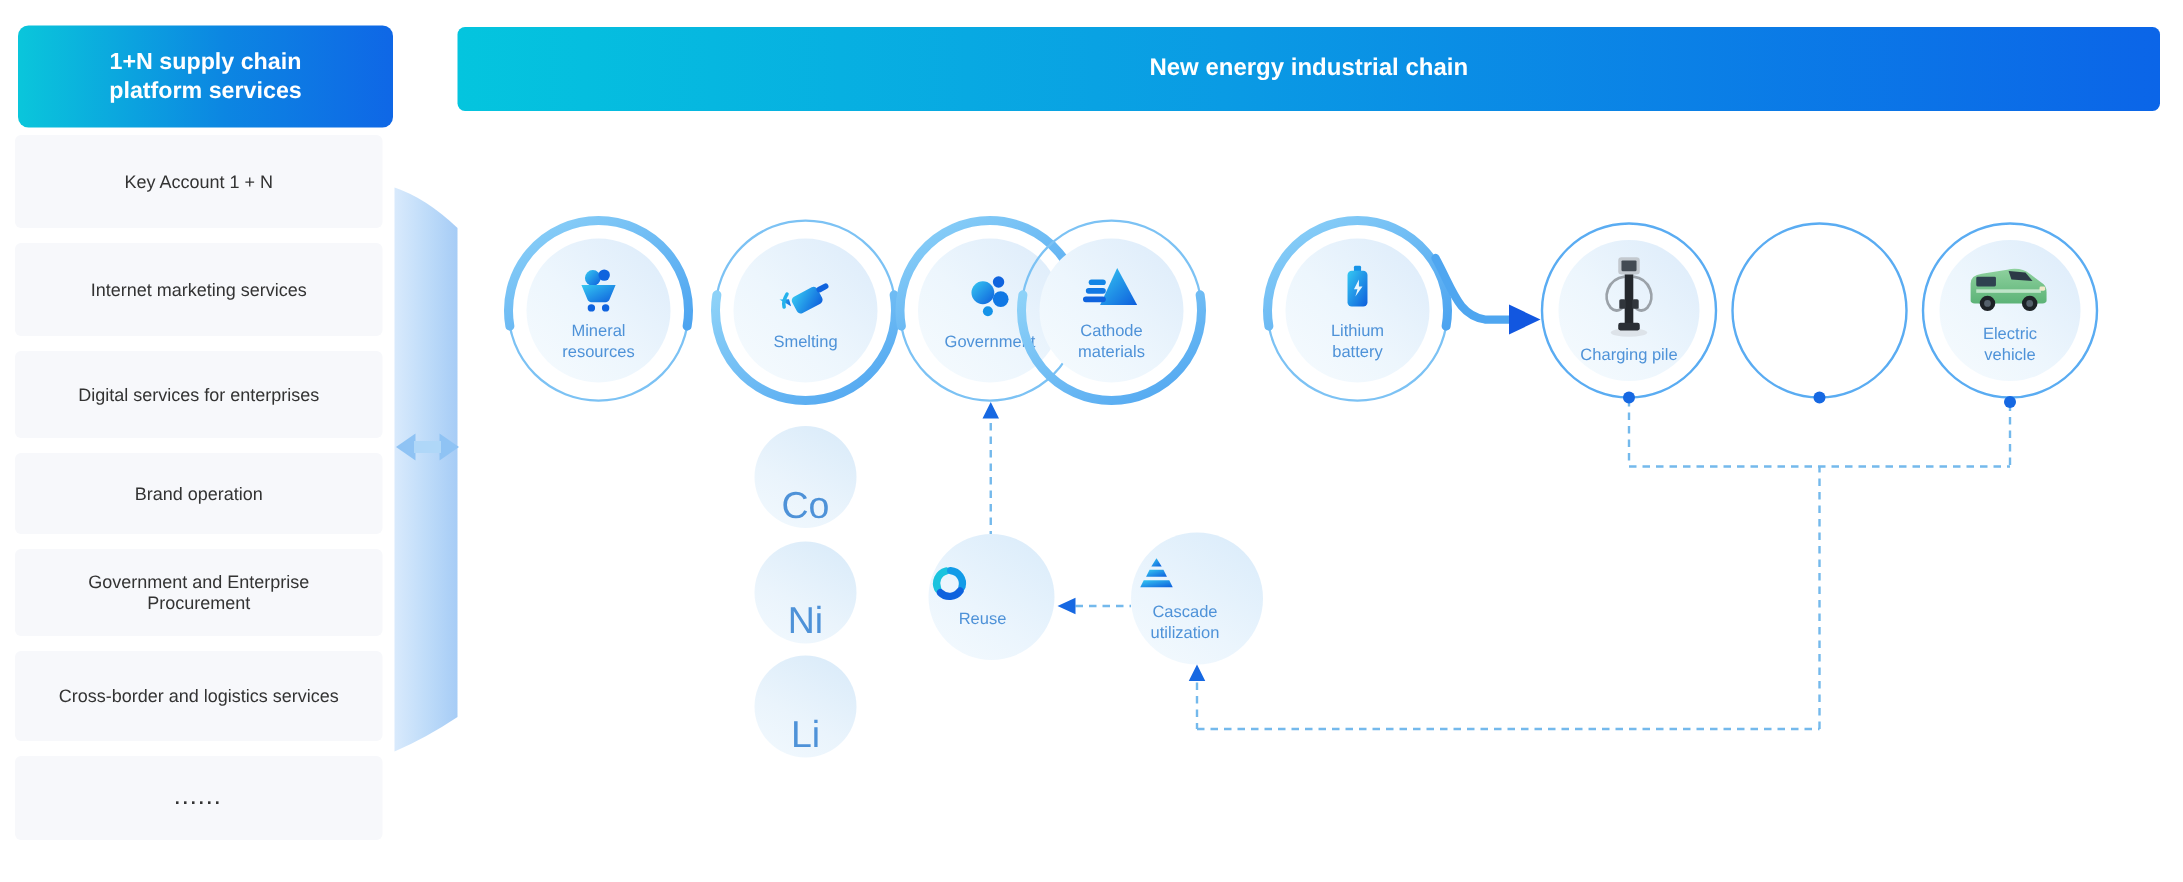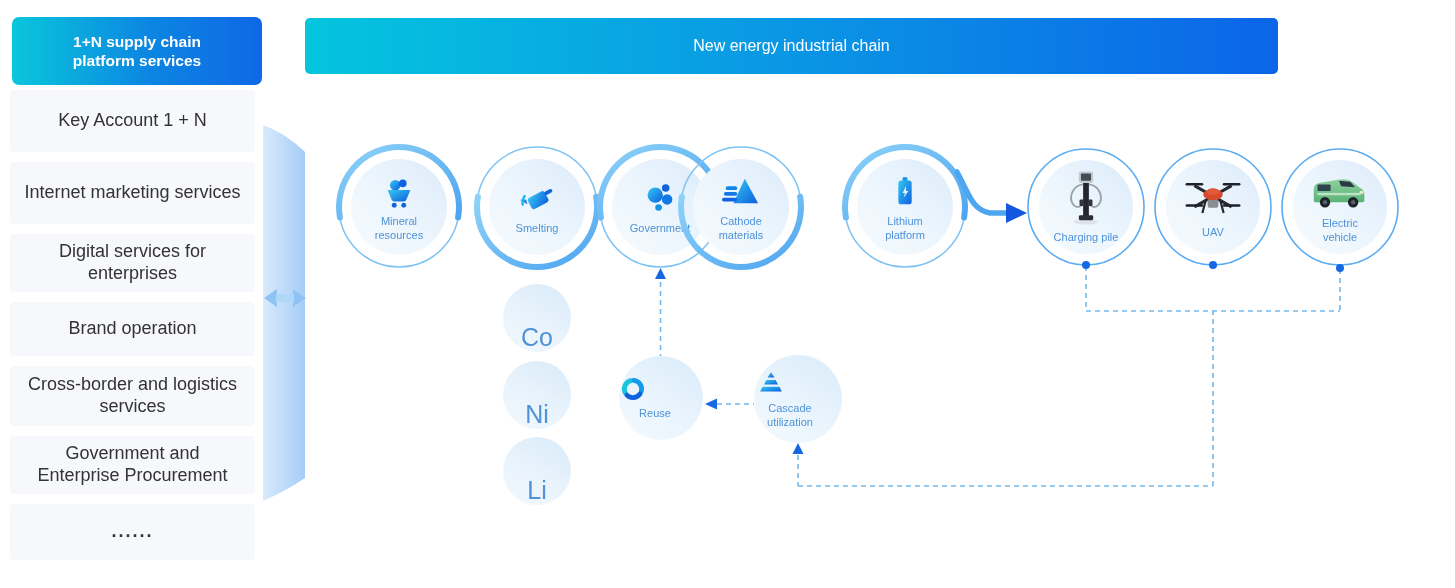--- a/index.html
+++ b/index.html
@@ -16,32 +16,32 @@
     background:linear-gradient(90deg,#0AC6DB 0%,#0C86E2 55%,#0F67E6 100%);
     padding:0 28px;
   }
   .sidebar-list {
     position:absolute; left:10px; top:90px; width:245px;
     display:flex; flex-direction:column; gap:10px;
   }
   .sidebar-item {
     background:#F7F8FB; border-radius:4px;
     display:flex; align-items:center; justify-content:center; text-align:center;
-    color:#333; font-size:18px; font-weight:500; line-height:1.2; padding:0 14px;
+    color:#333; font-size:12px; font-weight:500; line-height:1.2; padding:0 14px;
   }
   .si-0{height:62px}.si-1{height:58px}.si-2{height:62px}.si-3{height:54px}
   .si-4{height:58px}.si-5{height:60px}.si-6{height:56px; font-weight:bold; letter-spacing:2px;}
   
   .band { position:absolute; left:262px; top:122px; width:44px; height:382px; }
   .band-arrow { position:absolute; left:264px; top:287px; width:42px; height:22px; }
   
   .banner {
-    position:absolute; left:305px; top:18px; width:973px; height:56px;
+    position:absolute; left:305px; top:18px; width:1135px; height:56px;
     border-radius:5px; display:flex; align-items:center; justify-content:center;
-    color:#fff; font-size:16px; font-weight:normal;
+    color:#fff; font-size:16px; font-weight:bold;
     background:linear-gradient(90deg,#04C5DE 0%,#0A9BE4 45%,#0B65E8 100%);
   }
   
   .circle { position:absolute; z-index:2; }
   .circle .inner {
     position:absolute; border-radius:50%;
     background:linear-gradient(225deg,#DCEBFA 0%,#EDF6FD 55%,#F6FBFE 100%);
     display:flex; flex-direction:column; align-items:center; justify-content:center;
   }
   .stage { width:134px; height:134px; top:140px; }
@@ -100,25 +100,25 @@
     </div>
   <div class="sidebar-item si-2">
       <span>Internet marketing services</span>
     </div>
   <div class="sidebar-item si-1">
       <span>Digital services for enterprises</span>
     </div>
   <div class="sidebar-item si-3">
       <span>Brand operation</span>
     </div>
+  <div class="sidebar-item si-4">
+      <span>Government and Enterprise Procurement</span>
+    </div>
   <div class="sidebar-item si-5">
       <span>Cross-border and logistics services</span>
-    </div>
-  <div class="sidebar-item si-4">
-      <span>Government and Enterprise Procurement</span>
     </div>
   <div class="sidebar-item si-6">
       <span>......</span>
     </div>
 </div>
 
 <svg class="band" viewBox="0 0 44 382">
   <path d="M1 3 Q 22 10 43 30 L 43 356 Q 22 370 1 379 Z" fill="url(#band-grad)"></path>
 </svg>
 <svg class="band-arrow" viewBox="0 0 42 22">
@@ -202,21 +202,21 @@
   <svg class="ring-svg" width="134" height="134">
     <circle cx="67" cy="67" r="60" fill="none" stroke="#7CC2F4" stroke-width="1.5"></circle>
     <path d="M 7.91 77.42 A 60 60 0 1 1 126.09 77.42" fill="none" stroke="url(#arc-grad)" stroke-width="6" stroke-linecap="round"></path>
   </svg>
   <div class="inner">
     <svg width="38" height="38" viewBox="0 0 40 40">
       <rect x="17.5" y="5.5" width="5" height="5" rx="1" fill="#1693E8"></rect>
       <rect x="13" y="9" width="14" height="25" rx="3" fill="url(#ico-grad)"></rect>
       <polygon points="21,15 17.5,22 20,22 18.5,27 23.5,20 21,20" fill="#EAF6FE"></polygon>
     </svg>
-    <div class="c-label">Lithium platform</div>
+    <div class="c-label">Lithium battery</div>
   </div>
 </div>
 
 <div class="circle app" style="left:1026px">
   <svg class="ring-svg" width="120" height="120">
     <circle cx="60" cy="60" r="58" fill="none" stroke="#5AACF2" stroke-width="1.6"></circle>
   </svg>
   <div class="inner">
     <svg width="56" height="56" viewBox="0 0 64 78">
       <ellipse cx="32" cy="72" rx="17" ry="4" fill="#DDE3E9"></ellipse>
@@ -230,35 +230,20 @@
       <rect x="35" y="41" width="6" height="9" rx="1.5" fill="#31363C"></rect>
     </svg>
     <div class="c-label">Charging pile</div>
   </div>
 </div>
 
 <div class="circle app" style="left:1153px">
   <svg class="ring-svg" width="120" height="120">
     <circle cx="60" cy="60" r="58" fill="none" stroke="#5AACF2" stroke-width="1.6"></circle>
   </svg>
-  <div class="inner">
-    <svg width="62" height="46" viewBox="0 0 70 48">
-      <path d="M14 10 L35 22 L56 10 M14 34 L35 22 L56 34" stroke="#26292D" stroke-width="3.5" fill="none"></path>
-      <rect x="4" y="7" width="20" height="3" rx="1.5" fill="#1E2125"></rect>
-      <rect x="46" y="7" width="20" height="3" rx="1.5" fill="#1E2125"></rect>
-      <rect x="4" y="31" width="20" height="3" rx="1.5" fill="#1E2125"></rect>
-      <rect x="46" y="31" width="20" height="3" rx="1.5" fill="#1E2125"></rect>
-      <line x1="27" y1="26" x2="23" y2="41" stroke="#26292D" stroke-width="2.5"></line>
-      <line x1="43" y1="26" x2="47" y2="41" stroke="#26292D" stroke-width="2.5"></line>
-      <rect x="29" y="25" width="12" height="10" rx="2" fill="#878E94"></rect>
-      <ellipse cx="35" cy="20" rx="11" ry="6.5" fill="#D8492E"></ellipse>
-      <ellipse cx="35" cy="17" rx="7" ry="4" fill="#E2593A"></ellipse>
-    </svg>
-    <div class="c-label">UAV</div>
-  </div>
 </div>
 
 <div class="circle app" style="left:1280px">
   <svg class="ring-svg" width="120" height="120">
     <circle cx="60" cy="60" r="58" fill="none" stroke="#5AACF2" stroke-width="1.6"></circle>
   </svg>
   <div class="inner">
     <svg width="60" height="42" viewBox="0 0 64 44">
       <path d="M4 32 L4 20 Q4 14 12 13 L30 10 Q40 8 46 13 L54 19 Q58 21 58 26 L58 32 Q58 34 55 34 L7 34 Q4 34 4 32 Z" fill="url(#van-grad)"></path>
       <path d="M31 11 L43 12 L48 18 L33 17 Z" fill="#2C3A46"></path>

